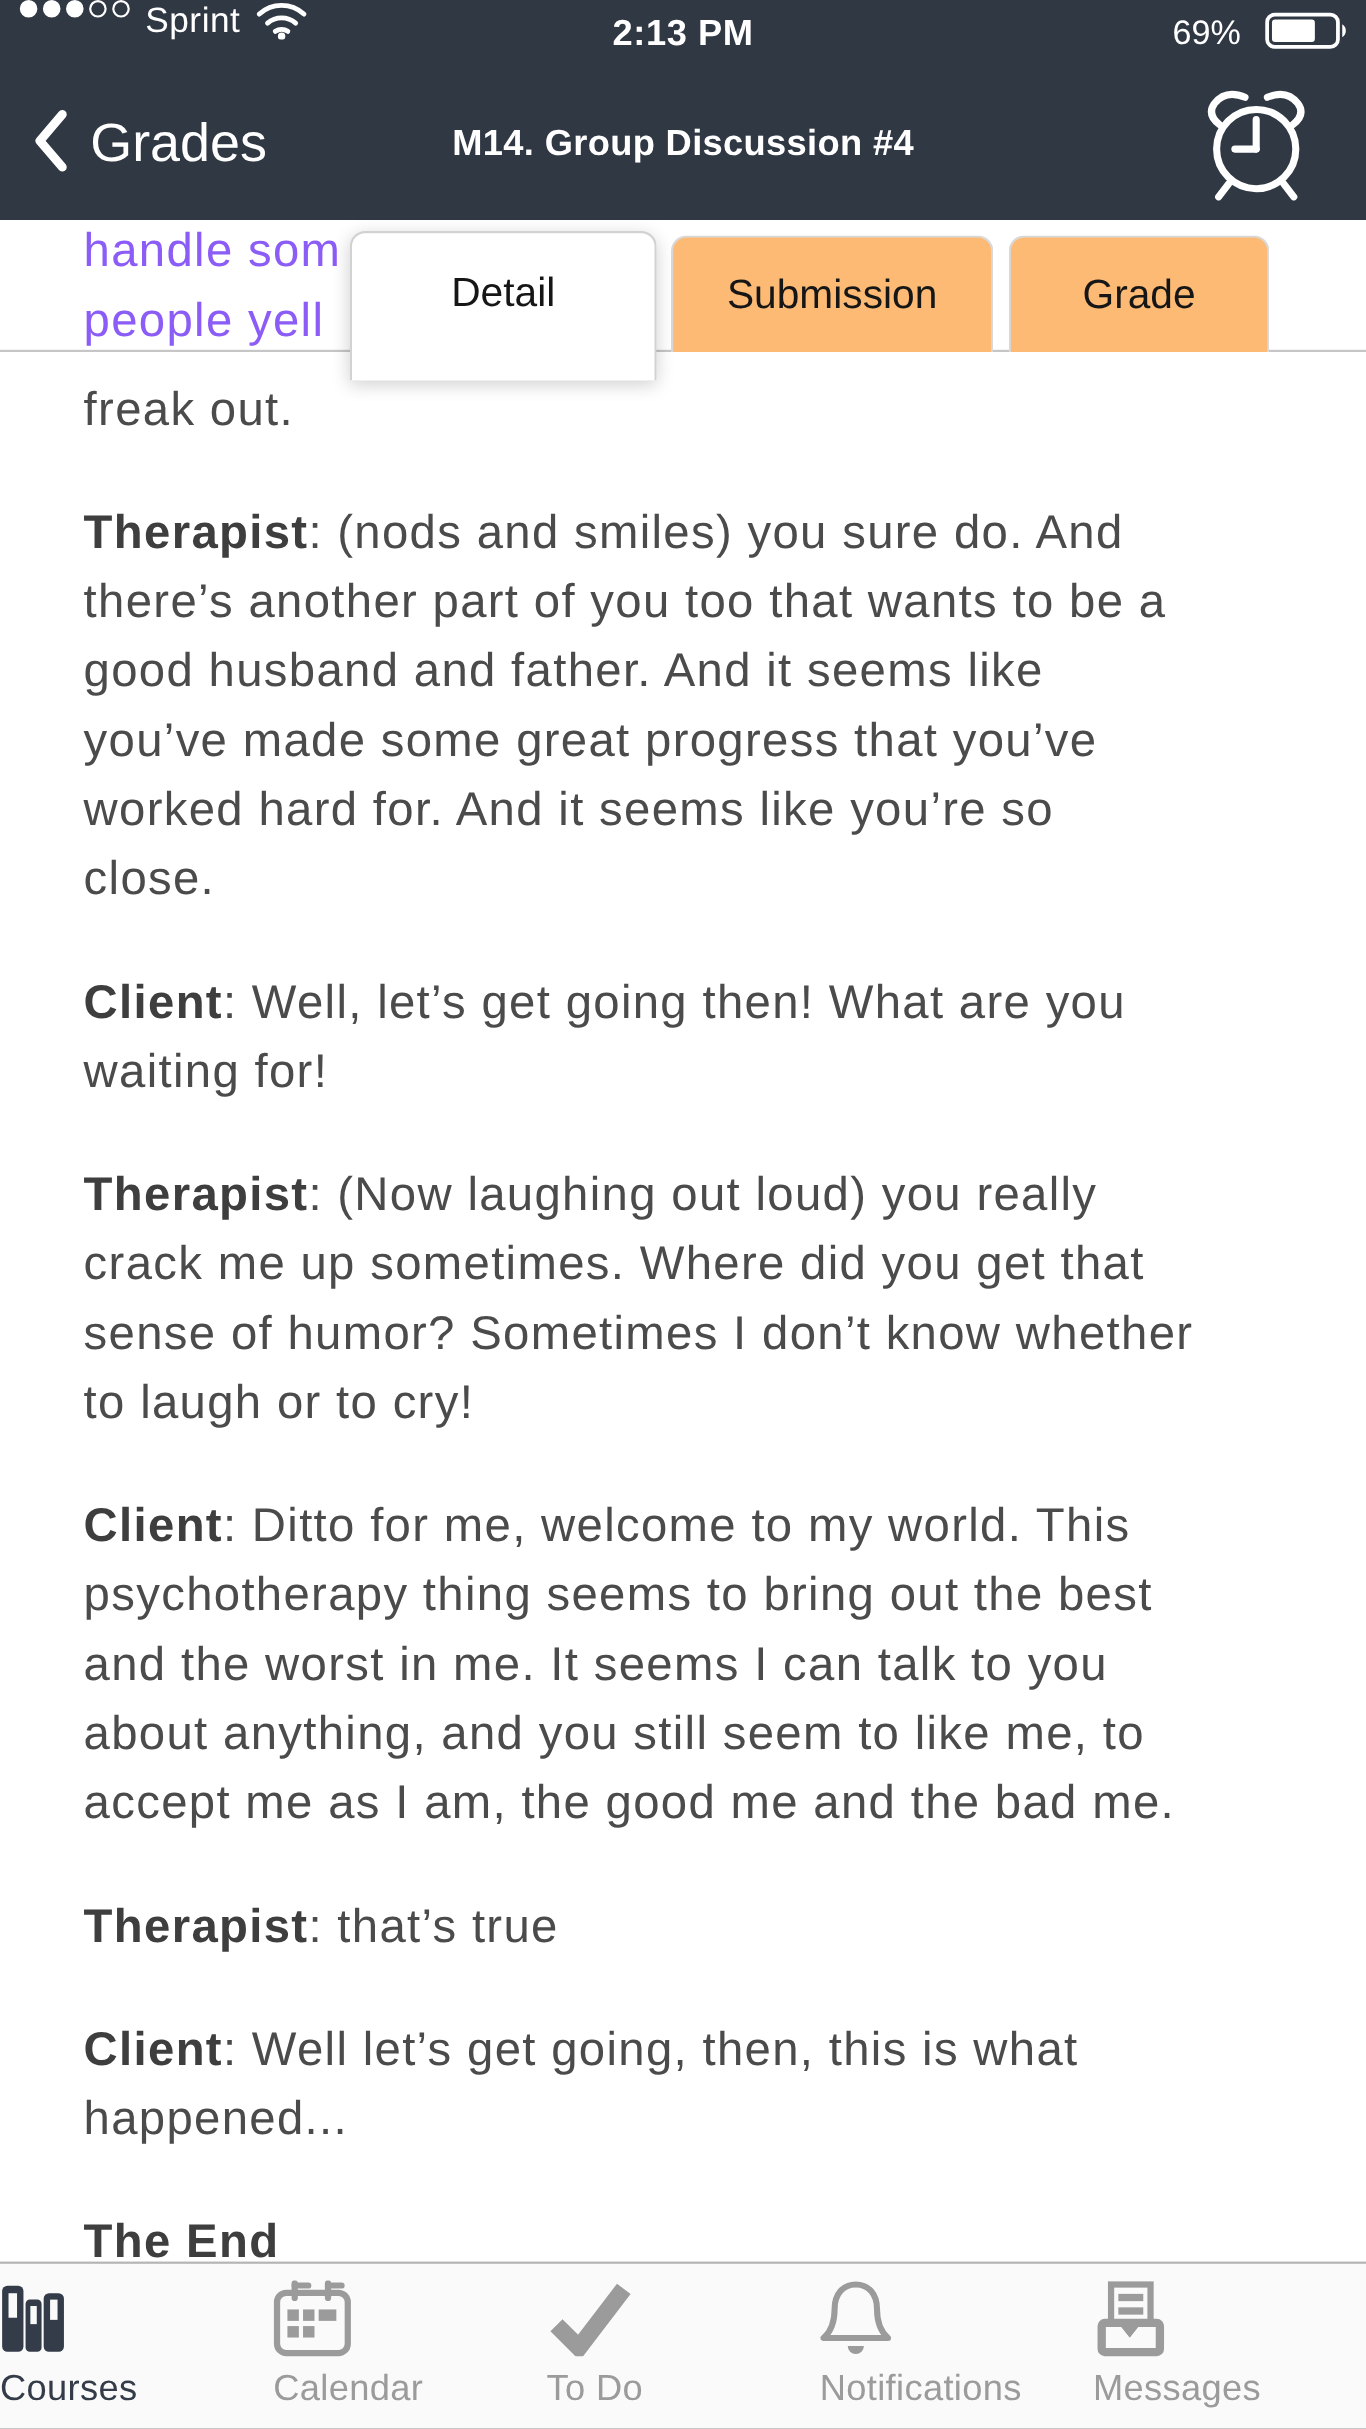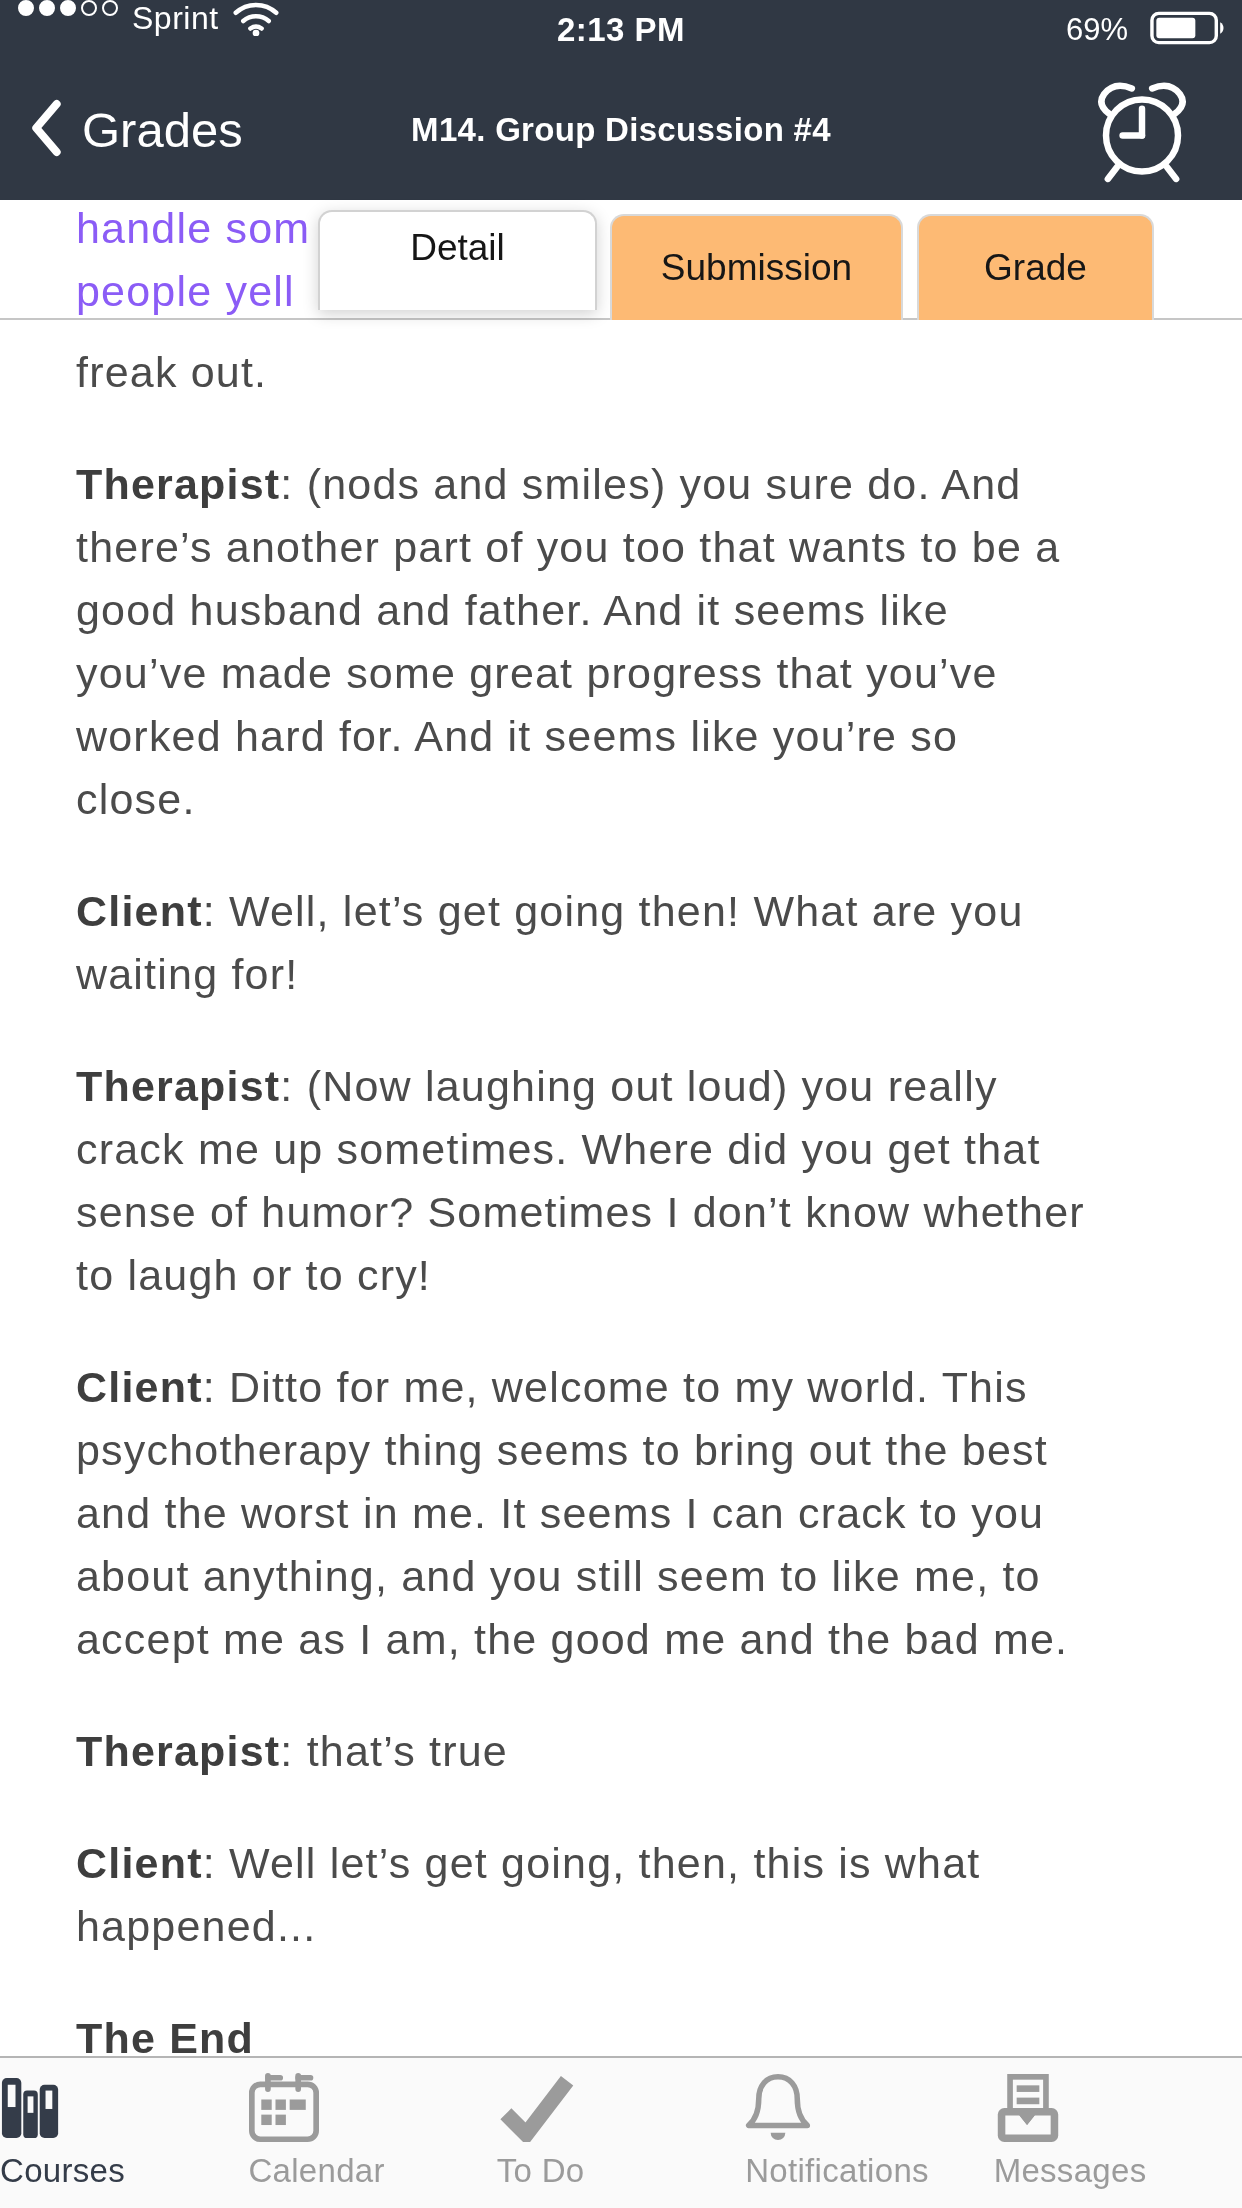--- a/index.html
+++ b/index.html
@@ -29,21 +29,21 @@
 
   
   .tabs-header{position:absolute;top:200px;left:0;width:100%;height:152px;z-index:5;}
   .faded-line{position:absolute;left:76px;font-size:43px;letter-spacing:1.2px;color:#8b5cf6;white-space:pre;z-index:1;}
   .faded-1{top:4px;}
   .faded-2{top:67px;}
   .tab-baseline{position:absolute;top:118px;left:0;width:100%;height:2px;background:#c6c6c6;z-index:2;}
   .tab{position:absolute;box-sizing:border-box;display:flex;align-items:center;justify-content:center;
        font-size:37px;color:#161616;border-radius:14px 14px 0 0;cursor:pointer;}
   .tab.inactive{top:14px;height:106px;background:#fdba74;border:2px solid #d9d9d9;border-bottom:none;z-index:3;}
-  .tab.active{top:10px;height:100px;background:#ffffff;border:2px solid #d2d2d2;border-bottom:none;z-index:4;
+  .tab.active{top:10px;height:136px;background:#ffffff;border:2px solid #d2d2d2;border-bottom:none;z-index:4;
               box-shadow:0 4px 16px rgba(0,0,0,0.18);padding-bottom:26px;}
   .tab-detail{left:318px;width:279px;}
   .tab-submission{left:610px;width:293px;}
   .tab-grade{left:917px;width:237px;}
 
   
   .body-text{position:absolute;top:341px;left:76px;width:1150px;font-size:43px;line-height:63px;
              letter-spacing:1.2px;color:#4b4b4b;}
   .body-text p{margin:0 0 49px 0;white-space:pre;}
   .body-text .speaker{font-weight:700;color:#3e3e3e;}
@@ -143,21 +143,21 @@
 worked hard for. And it seems like you’re so
 close.</span></p>
     <p><span class="speaker">Client</span><span class="ptext">: Well, let’s get going then! What are you
 waiting for!</span></p>
     <p><span class="speaker">Therapist</span><span class="ptext">: (Now laughing out loud) you really
 crack me up sometimes. Where did you get that
 sense of humor? Sometimes I don’t know whether
 to laugh or to cry!</span></p>
     <p><span class="speaker">Client</span><span class="ptext">: Ditto for me, welcome to my world. This
 psychotherapy thing seems to bring out the best
-and the worst in me. It seems I can crack to you
+and the worst in me. It seems I can talk to you
 about anything, and you still seem to like me, to
 accept me as I am, the good me and the bad me.</span></p>
     <p><span class="speaker">Therapist</span><span class="ptext">: that’s true</span></p>
     <p><span class="speaker">Client</span><span class="ptext">: Well let’s get going, then, this is what
 happened...</span></p>
     <p><span class="speaker">The End</span><span class="ptext"></span></p>
   </div>
 
   <div class="bottom-bar">
 

